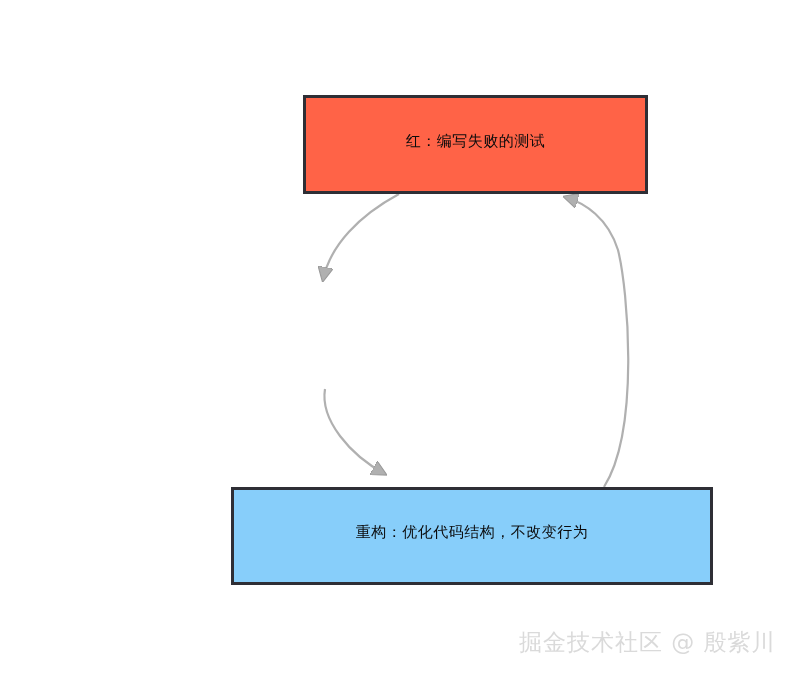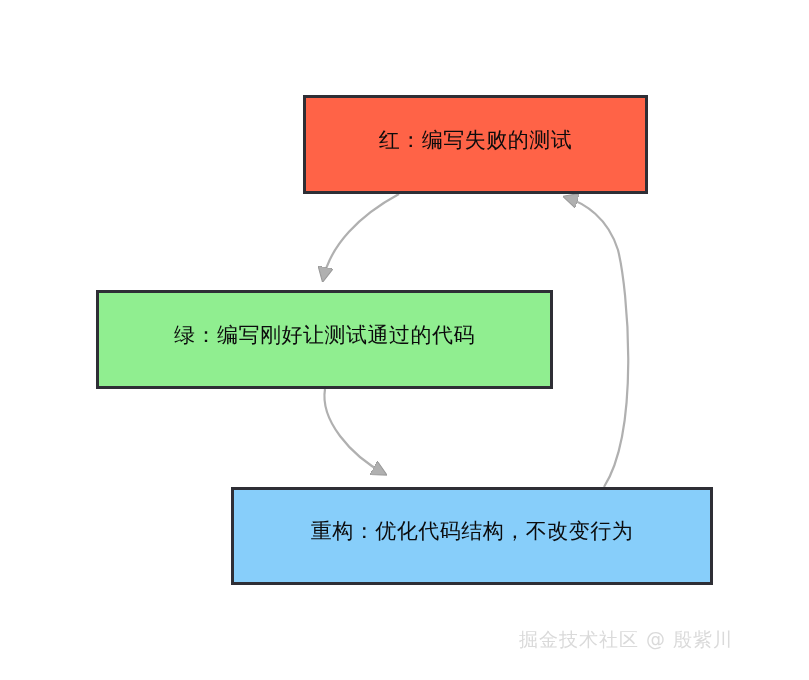--- a/index.html
+++ b/index.html
@@ -28,21 +28,21 @@
   .node {
     position: absolute;
     box-sizing: border-box;
     border: 3px solid #2e2e35;
     display: flex;
     align-items: center;
     justify-content: center;
     z-index: 2;
   }
   .node-label {
-    font-size: 21px;
+    font-size: 15px;
     color: #0b0b0c;
     letter-spacing: 0.5px;
     line-height: 1.2;
     white-space: nowrap;
     font-family: "DejaVu Sans", "Liberation Sans", sans-serif;
     position: relative;
     top: -4px;
   }
   #node-red {
     left: 303px;
@@ -59,21 +59,21 @@
   #node-blue {
     left: 231px;
     top: 487px;
     width: 482px;
     height: 98px;
   }
   #watermark {
     position: absolute;
     left: 519px;
     top: 627px;
-    font-size: 19px;
+    font-size: 23px;
     color: #dadada;
     letter-spacing: 1px;
     white-space: nowrap;
     z-index: 3;
     font-family: "DejaVu Sans", "Liberation Sans", sans-serif;
   }
 </style>
 </head>
 <body>
 
@@ -90,23 +90,20 @@
 
     <path d="M 325,389 C 320,420 350,455 385,474" fill="none" stroke="#b0b0b0" stroke-width="2.2" marker-end="url(#arrowhead)"></path>
 
     <path d="M 604,487 C 640,430 628,290 618,250 C 608,218 585,203 565,197" fill="none" stroke="#b0b0b0" stroke-width="2.2" marker-end="url(#arrowhead)"></path>
   </svg>
 
   <div class="node" id="node-red" style="background:#ff6347;">
     <span class="node-label">红：编写失败的测试</span>
   </div>
 
-  <div class="node" id="node-green" style="background:#90ee90;">
-    <span class="node-label">绿：编写刚好让测试通过的代码</span>
-  </div>
 
   <div class="node" id="node-blue" style="background:#87cefa;">
     <span class="node-label">重构：优化代码结构，不改变行为</span>
   </div>
 
   <div id="watermark">掘金技术社区 @ 殷紫川</div>
 
 </div>
 
 </body></html>

